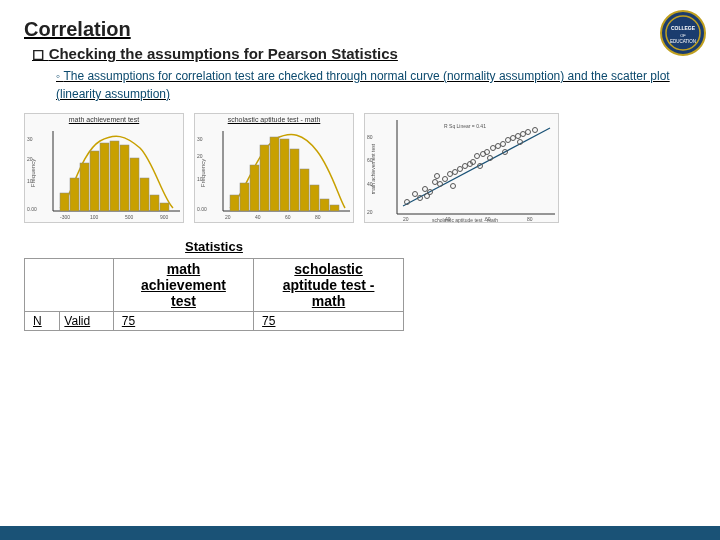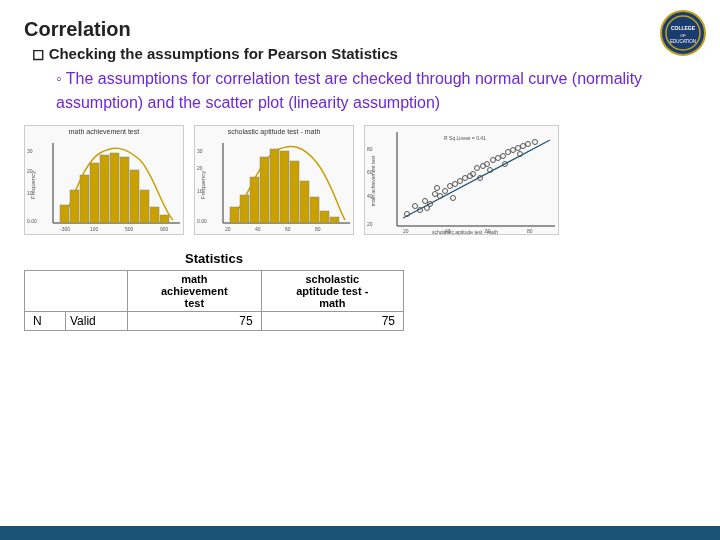--- a/index.html
+++ b/index.html
@@ -11,20 +11,21 @@
       font-size: 13px;
       overflow: hidden;
       position: relative;
     }
 
     .page {
       width: 720px;
       height: 540px;
       padding: 18px 24px 14px 24px;
       position: relative;
+      text-decoration: underline;
     }
 
     
     .slide-title {
       font-size: 20px;
       font-weight: bold;
       color: #222;
       margin-bottom: 4px;
     }
 
@@ -34,22 +35,22 @@
       color: #222;
       margin-bottom: 4px;
       margin-left: 8px;
     }
 
     .bullet-main::before {
       content: '◻ ';
     }
 
     .bullet-sub {
-      font-size: 16px;
-      color: #6d28d9;
+      font-size: 12px;
+      color: #0c4a6e;
       margin-left: 32px;
       margin-bottom: 10px;
       line-height: 1.5;
     }
 
     .bullet-sub::before {
       content: '◦ ';
     }
 
     
@@ -102,28 +103,26 @@
 
     table.stats-table {
       border-collapse: collapse;
       font-size: 12px;
       width: 380px;
     }
 
     table.stats-table th, table.stats-table td {
       border: 1px solid #999;
       padding: 2px 8px;
-      text-align: right;
     }
 
     table.stats-table th {
       background: #fff;
       font-weight: bold;
-      text-align: center;
-      font-size: 11px;
+      font-size: 14px;
     }
 
     table.stats-table td.row-label {
       text-align: left;
       font-weight: normal;
     }
 
     table.stats-table td.sublabel {
       text-align: left;
       padding-left: 4px;

